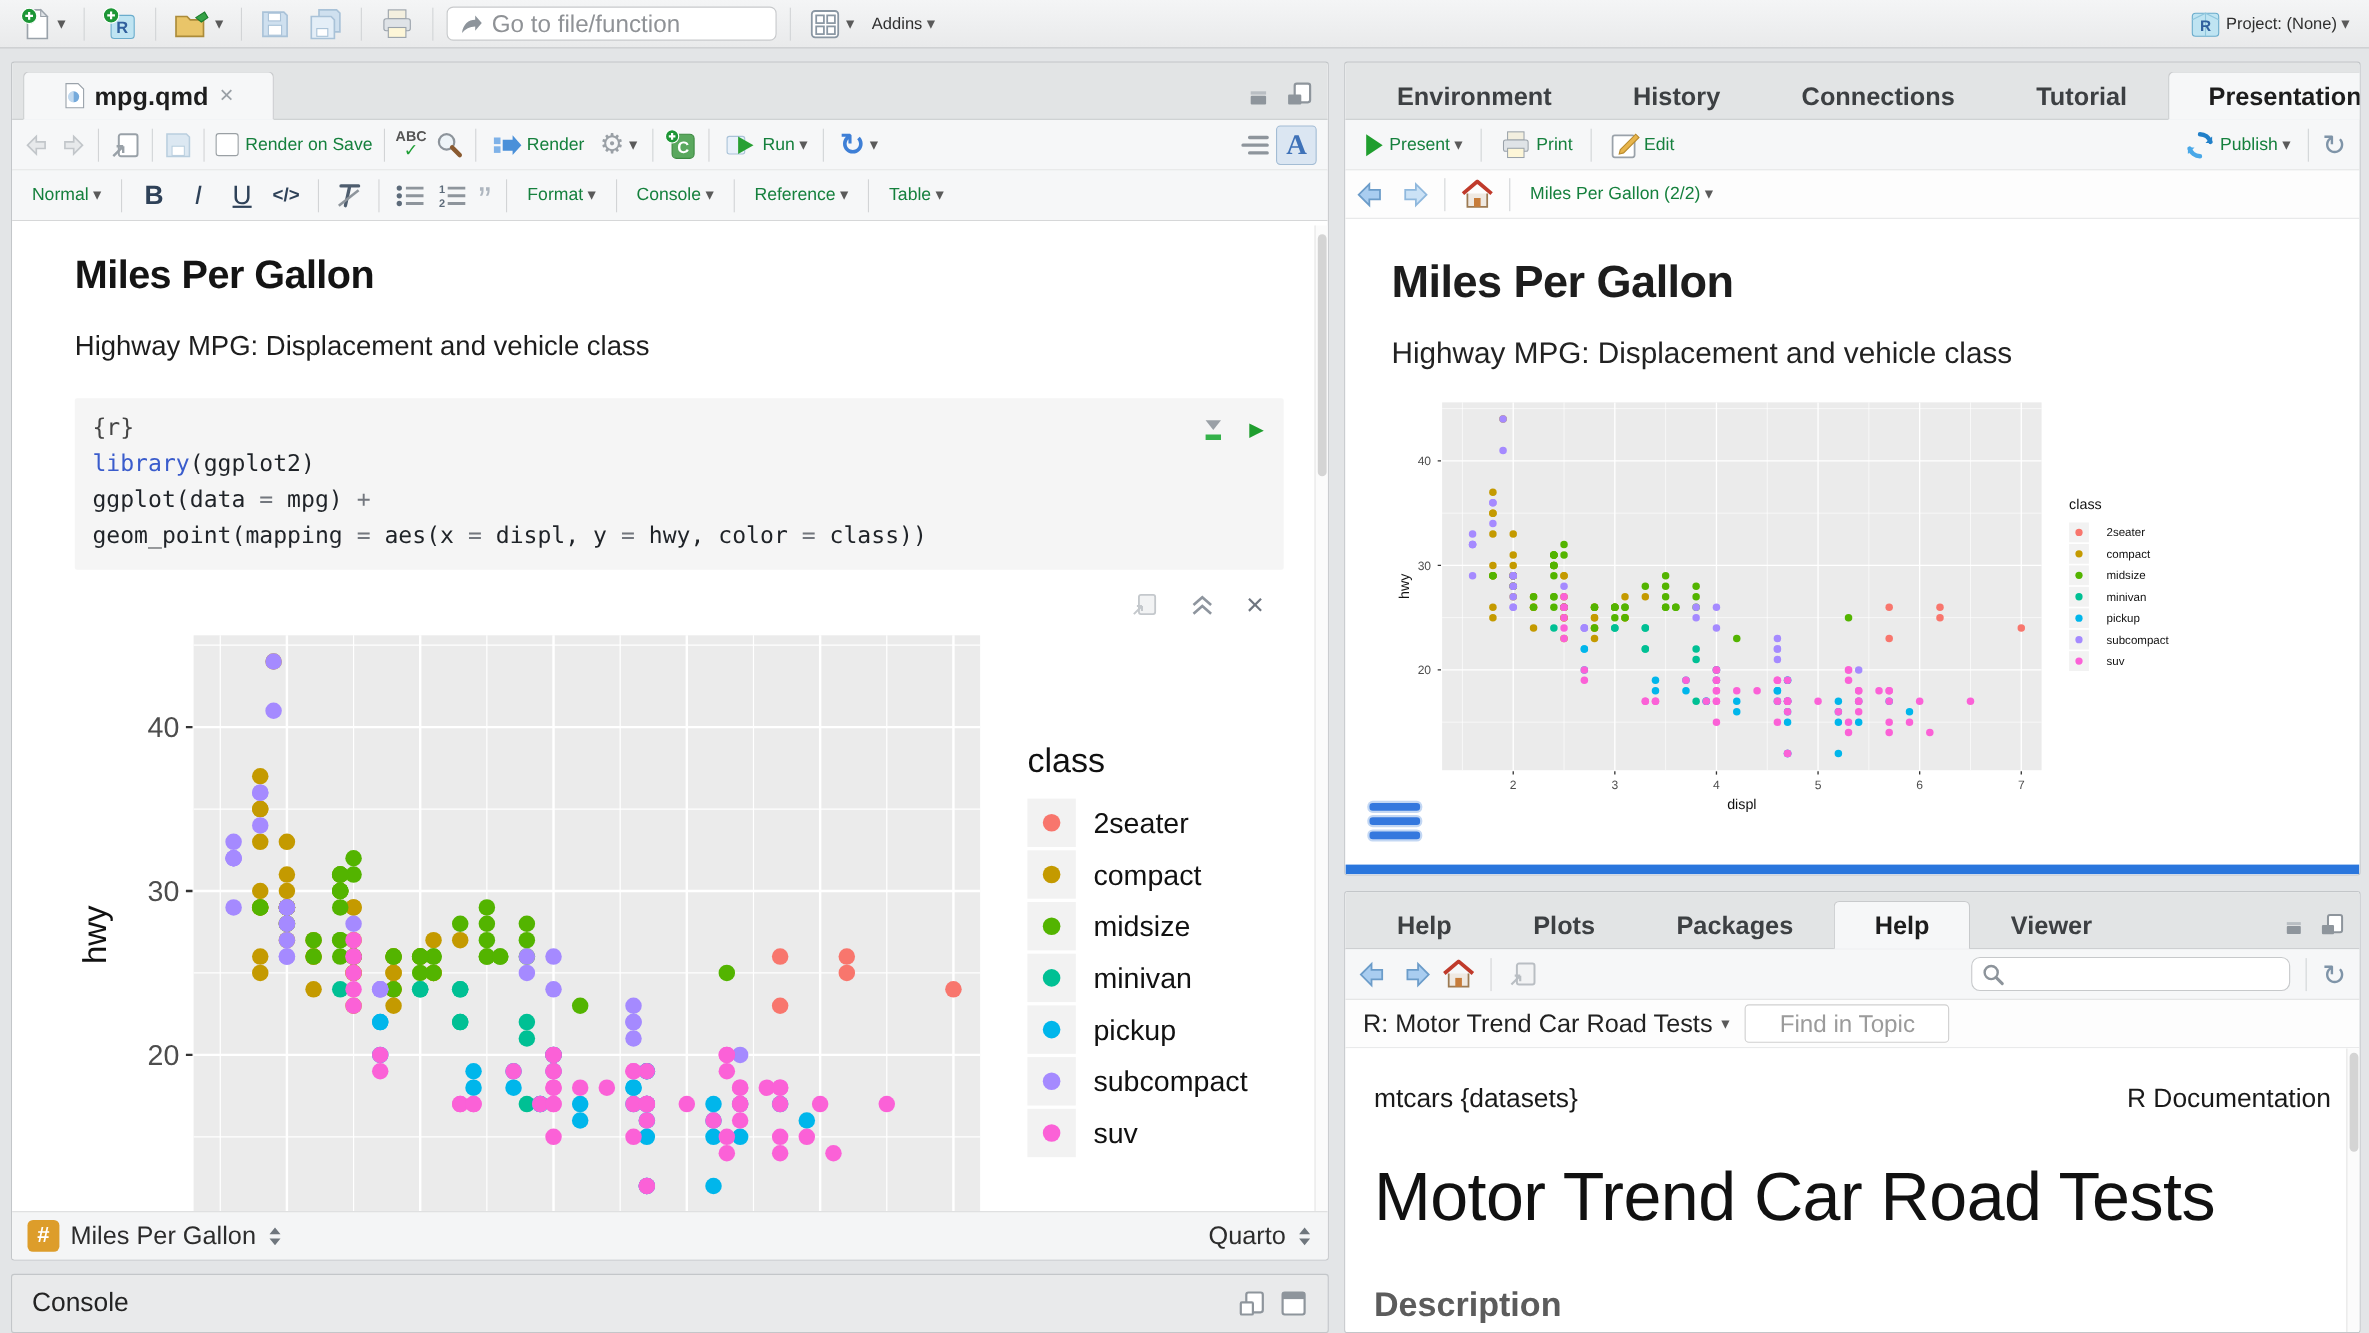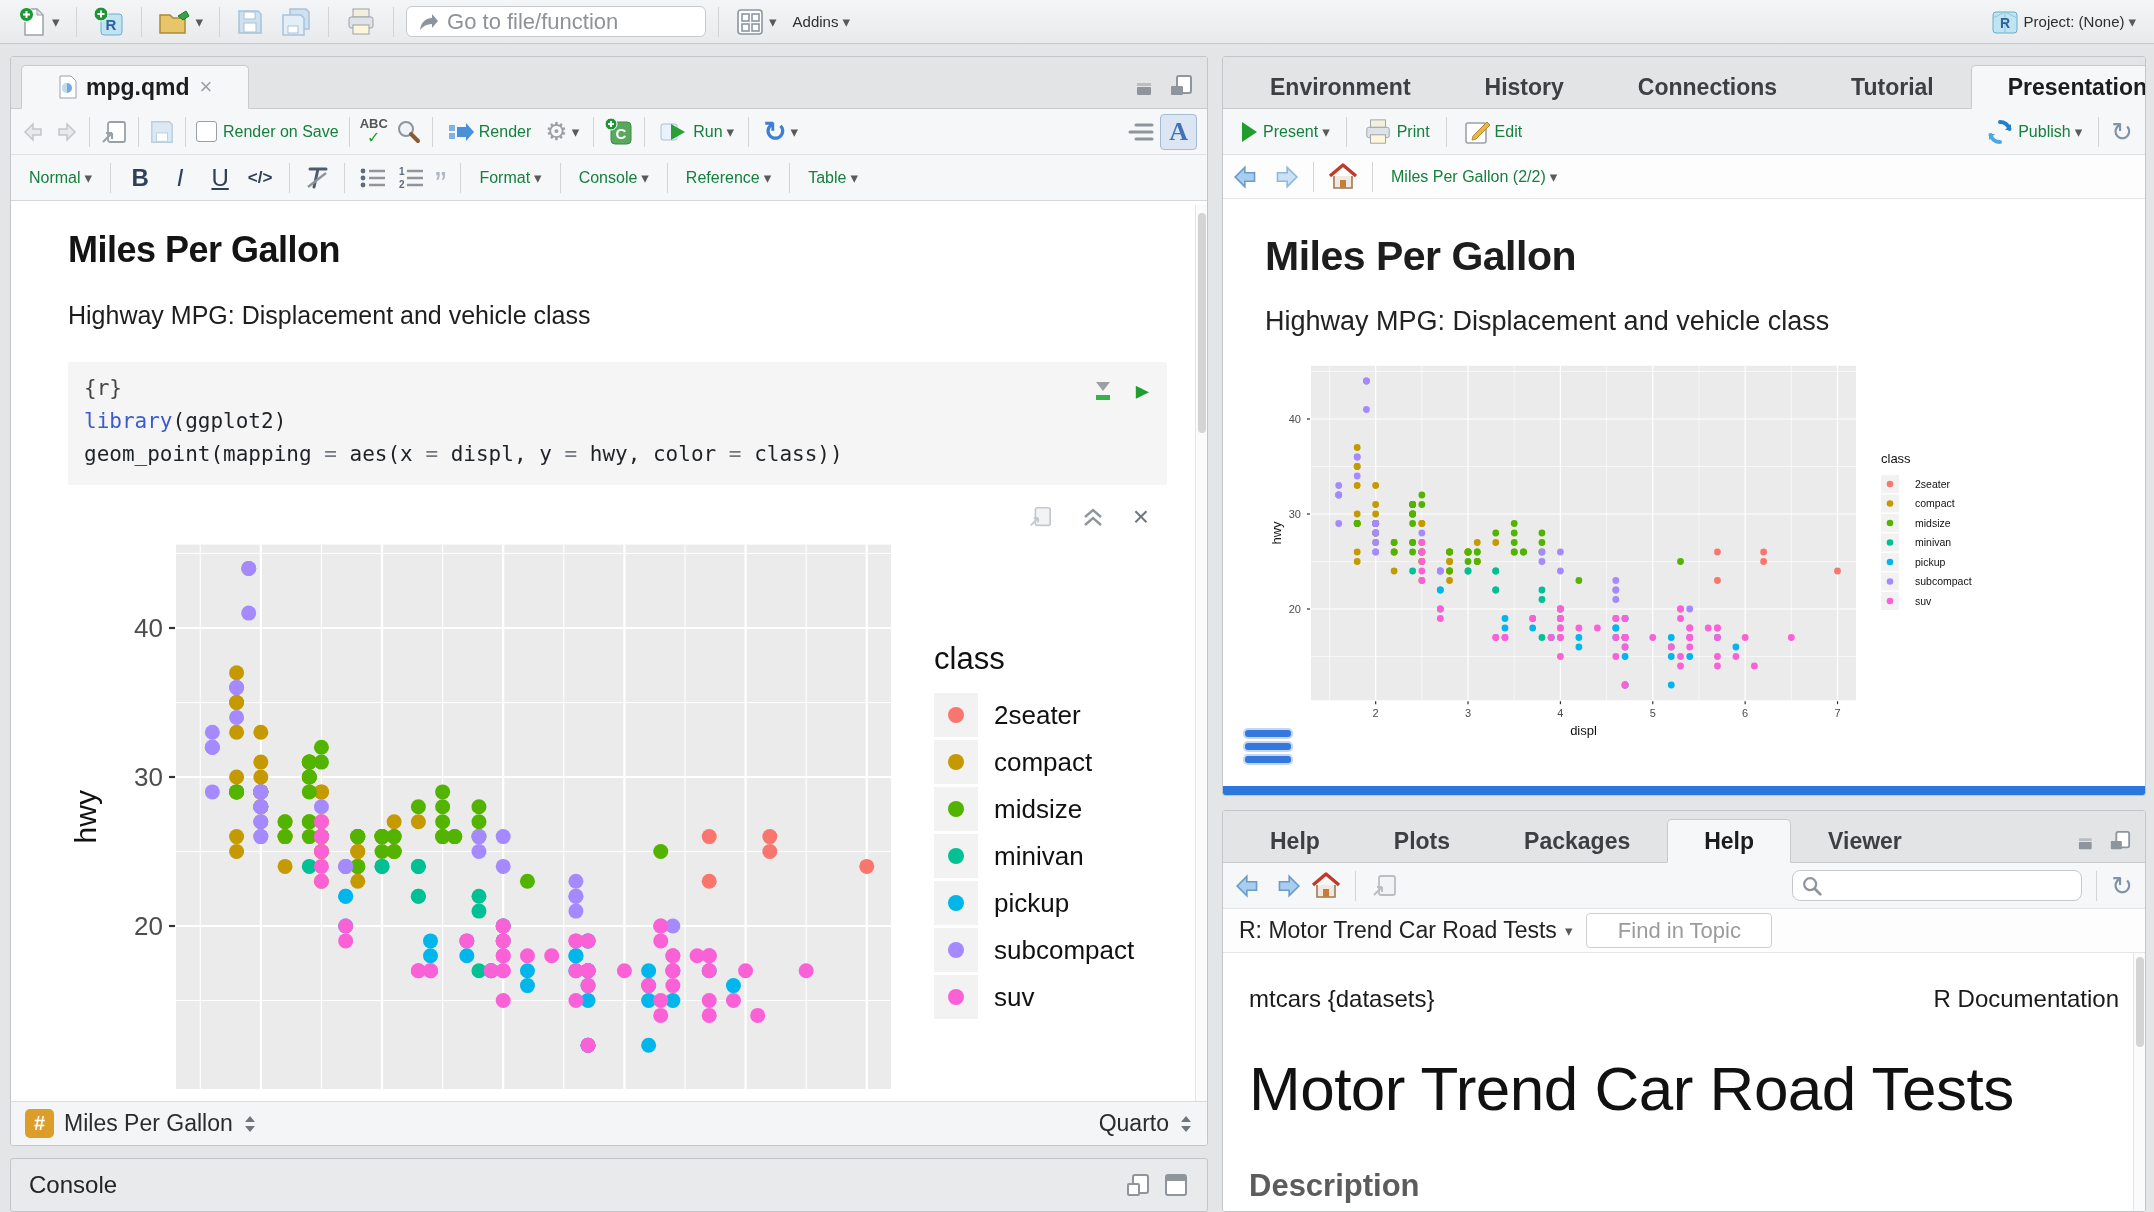--- a/index.html
+++ b/index.html
@@ -347,20 +347,21 @@
     </div>
 
     <div class="doc">
       <h1>Miles Per Gallon</h1>
       <div class="sub">Highway MPG: Displacement and vehicle class</div>
 
       <div class="chunk">
         <div class="hdr">{r}</div>
         <div id="chunk-code">
             <div><span class="kw">library</span><span class="tx">(ggplot2)</span></div>
+            <div><span class="tx">ggplot(data </span><span class="op">= </span><span class="tx">mpg) </span><span class="op">+</span></div>
             <div><span class="tx">  geom_point(mapping </span><span class="op">= </span><span class="tx">aes(x </span><span class="op">= </span><span class="tx">displ, y </span><span class="op">= </span><span class="tx">hwy, color </span><span class="op">= </span><span class="tx">class))</span></div>
           </div>
         <div class="chunk-icons">
           <svg class="icon" width="22" height="24" viewBox="0 0 22 24">
             <path d="M4 3h14l-7 9z" fill="#9aa0a6"></path>
             <rect x="4" y="16" width="14" height="5" fill="#35b24a"></rect>
           </svg>
           <span style="color:#1f9e2e;font-size:22px">▶</span>
         </div>
       </div>

